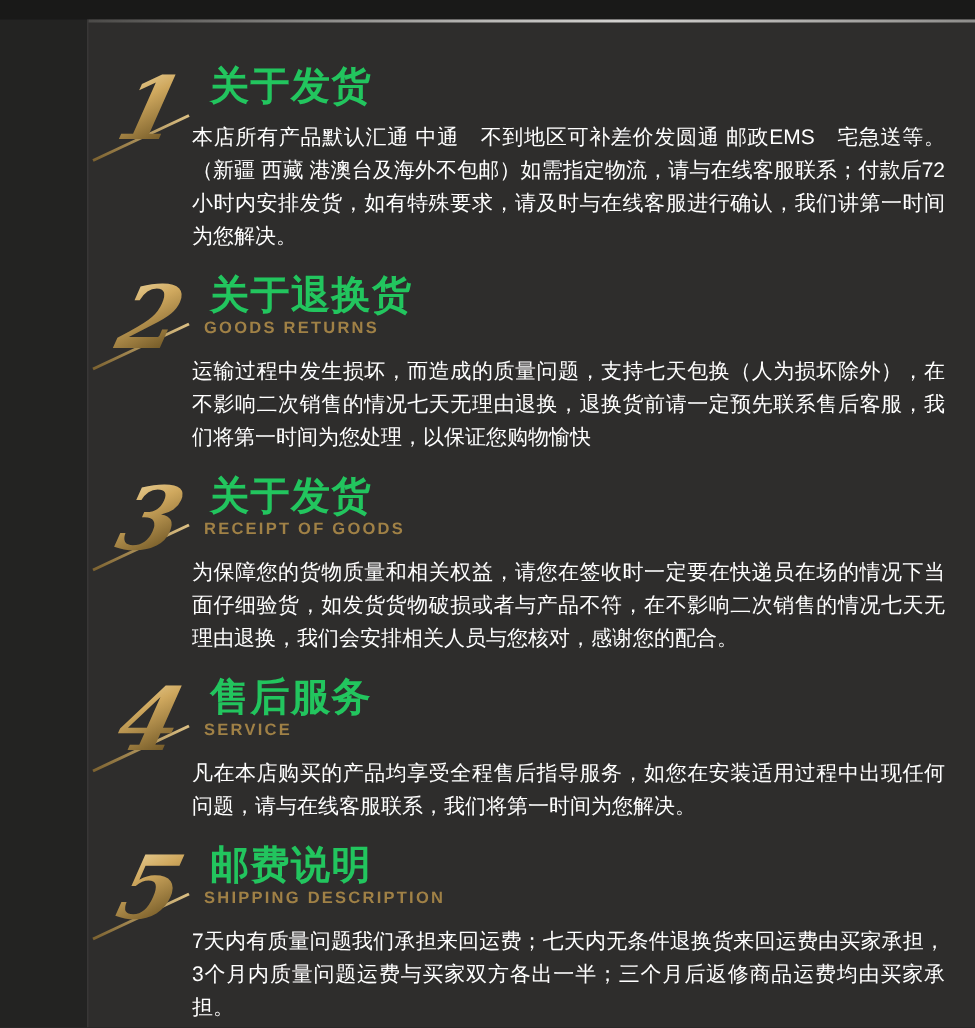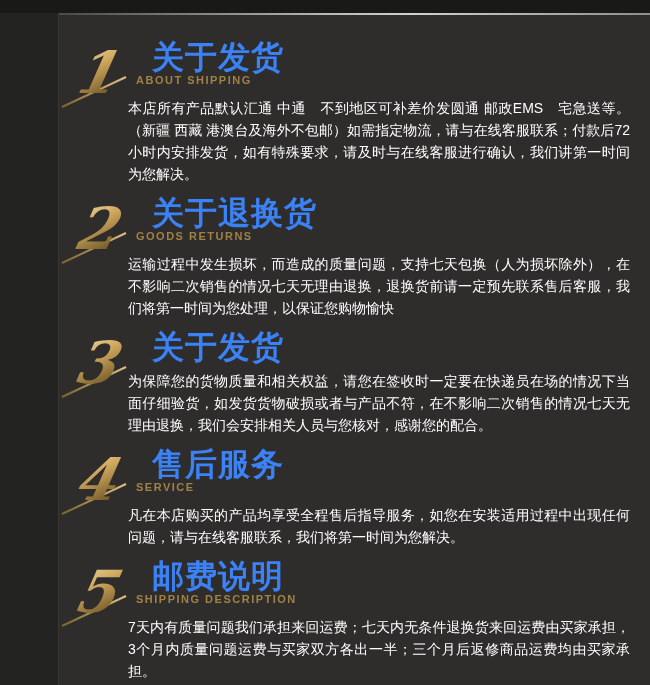--- a/index.html
+++ b/index.html
@@ -36,26 +36,26 @@
     margin-bottom: 14px;
   }
   .num-graphic {
     position: absolute;
     left: -6px;
     top: -8px;
     width: 74px;
     height: 84px;
   }
   .sec-title {
-    font-size: 32px;
+    font-size: 26px;
     font-weight: bold;
     letter-spacing: 1px;
-    color: #3b82f6;
+    color: #22c55e;
     line-height: 28px;
-    margin-left: 24px;
+    margin-left: 12px;
   }
   .sec-subtitle {
     font-size: 11px;
     font-weight: bold;
     letter-spacing: 1.5px;
     color: #a08146;
     line-height: 15px;
     margin-left: 8px;
     margin-top: 2px;
   }
@@ -94,40 +94,40 @@
 <div class="panel">
   <div class="panel-highlight"></div>
   <div class="sections">
 
     <div class="section">
       <svg class="num-graphic" viewBox="0 0 74 84">
         <line x1="4" y1="72" x2="68" y2="42" stroke="url(#slashgrad)" stroke-width="2"></line>
         <text class="numeral" x="32" y="58" font-size="58" fill="url(#numgrad)" transform="skewX(-14)">1</text>
       </svg>
       <div class="sec-title">关于发货</div>
-      <div class="sec-subtitle">ABOUT SHIPPING</div>
       <div class="sec-body">本店所有产品默认汇通 中通　不到地区可补差价发圆通 邮政EMS　宅急送等。（新疆 西藏 港澳台及海外不包邮）如需指定物流，请与在线客服联系；付款后72小时内安排发货，如有特殊要求，请及时与在线客服进行确认，我们讲第一时间为您解决。</div>
     </div>
 
     <div class="section">
       <svg class="num-graphic" viewBox="0 0 74 84">
         <line x1="4" y1="72" x2="68" y2="42" stroke="url(#slashgrad)" stroke-width="2"></line>
         <text class="numeral" x="32" y="58" font-size="58" fill="url(#numgrad)" transform="skewX(-14)">2</text>
       </svg>
       <div class="sec-title">关于退换货</div>
       <div class="sec-subtitle">GOODS RETURNS</div>
       <div class="sec-body">运输过程中发生损坏，而造成的质量问题，支持七天包换（人为损坏除外），在不影响二次销售的情况七天无理由退换，退换货前请一定预先联系售后客服，我们将第一时间为您处理，以保证您购物愉快</div>
     </div>
 
     <div class="section">
       <svg class="num-graphic" viewBox="0 0 74 84">
         <line x1="4" y1="72" x2="68" y2="42" stroke="url(#slashgrad)" stroke-width="2"></line>
         <text class="numeral" x="32" y="58" font-size="58" fill="url(#numgrad)" transform="skewX(-14)">3</text>
       </svg>
       <div class="sec-title">关于发货</div>
+      <div class="sec-subtitle">RECEIPT OF GOODS</div>
       <div class="sec-body">为保障您的货物质量和相关权益，请您在签收时一定要在快递员在场的情况下当面仔细验货，如发货货物破损或者与产品不符，在不影响二次销售的情况七天无理由退换，我们会安排相关人员与您核对，感谢您的配合。</div>
     </div>
 
     <div class="section">
       <svg class="num-graphic" viewBox="0 0 74 84">
         <line x1="4" y1="72" x2="68" y2="42" stroke="url(#slashgrad)" stroke-width="2"></line>
         <text class="numeral" x="32" y="58" font-size="58" fill="url(#numgrad)" transform="skewX(-14)">4</text>
       </svg>
       <div class="sec-title">售后服务</div>
       <div class="sec-subtitle">SERVICE</div>

